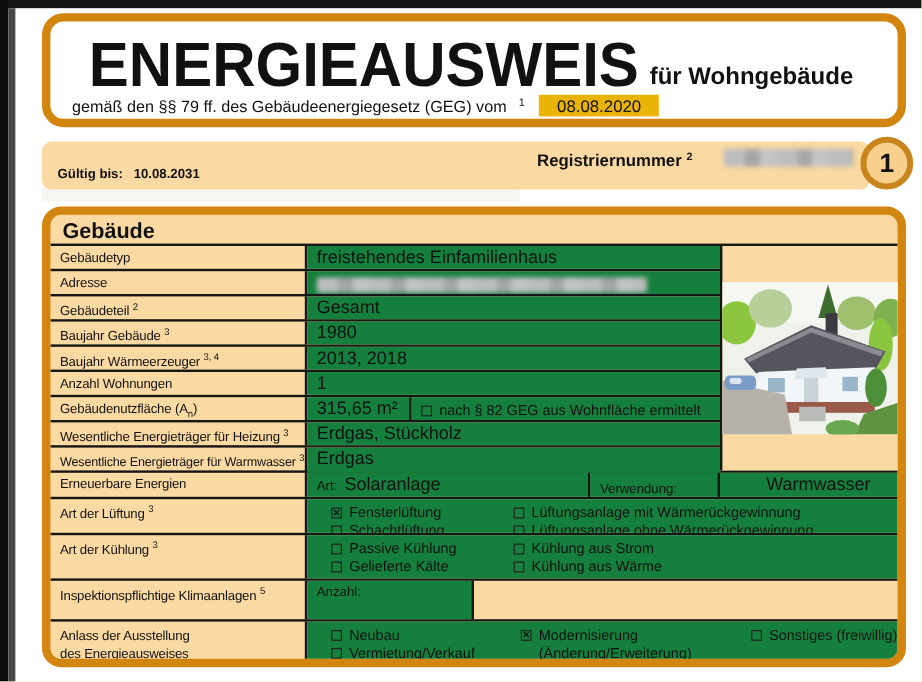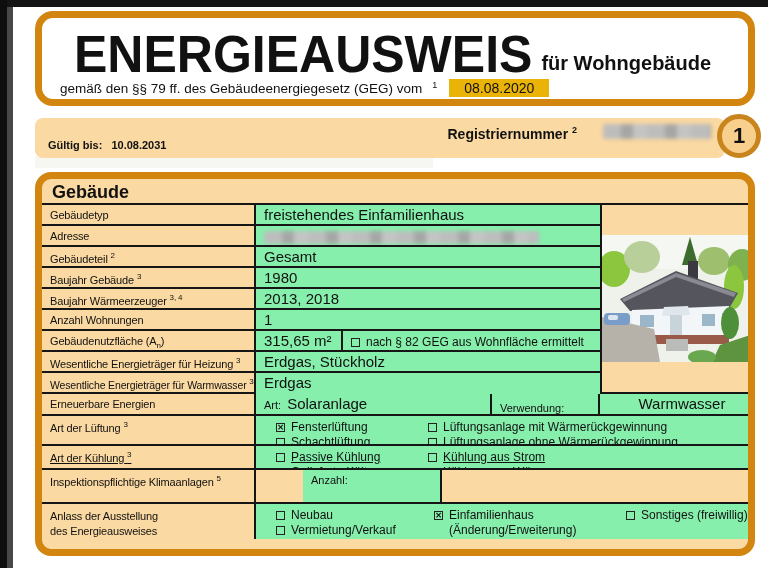--- a/index.html
+++ b/index.html
@@ -55,21 +55,21 @@
   .section-title{height:26px;box-sizing:border-box;border-bottom:2px solid #161616;
     font-size:18px;font-weight:bold;padding:3px 10px 0 10px;}
   .trow{display:flex;box-sizing:border-box;border-bottom:2px solid #161616;}
   .trow:last-child{border-bottom:none;}
   .lbl{
     width:214px;box-sizing:border-box;border-right:2px solid #161616;flex:0 0 214px;
     font-size:11px;letter-spacing:-0.15px;padding:4px 4px 0 8px;white-space:nowrap;overflow:visible;
   }
   .lbl sup{font-size:8px;}
   .lbl sub{font-size:8px;}
-  .val{background:#86efac;box-sizing:border-box;font-size:15px;padding:1px 8px;overflow:hidden;}
+  .val{background:#15803d;box-sizing:border-box;font-size:15px;padding:1px 8px;overflow:hidden;}
   .val.grow{flex:1 1 auto;}
   .r19-left{width:558px;flex:0 0 558px;}
   .r19-left .trow{height:21px;}
   .r19-left .trow:last-child{border-bottom:none;}
   .r19-right{
     width:148px;flex:0 0 148px;box-sizing:border-box;border-left:2px solid #161616;
     position:relative;background:#fbd9a2;
   }
   .photo{position:absolute;left:0;top:30px;width:148px;height:127px;}
   .rows-1-9{display:flex;box-sizing:border-box;border-bottom:2px solid #161616;height:189px;}
@@ -227,46 +227,46 @@
       <div class="val grow">
         <div class="optgrid two">
           <div class="opt"><span class="cb">✕</span><span>Fensterlüftung</span></div>
           <div class="opt"><span class="cb"></span><span>Lüftungsanlage mit Wärmerückgewinnung</span></div>
           <div class="opt"><span class="cb"></span><span>Schachtlüftung</span></div>
           <div class="opt"><span class="cb"></span><span>Lüftungsanlage ohne Wärmerückgewinnung</span></div>
         </div>
       </div>
     </div>
 
-    <div class="trow" style="height:24px;text-decoration:underline;">
+    <div class="trow" style="height:38px;">
       <div class="lbl"><span>Art der Kühlung</span> <sup>3</sup></div>
       <div class="val grow">
         <div class="optgrid two">
           <div class="opt"><span class="cb"></span><span>Passive Kühlung</span></div>
           <div class="opt"><span class="cb"></span><span>Kühlung aus Strom</span></div>
           <div class="opt"><span class="cb"></span><span>Gelieferte Kälte</span></div>
           <div class="opt"><span class="cb"></span><span>Kühlung aus Wärme</span></div>
         </div>
       </div>
     </div>
 
-    <div class="trow" style="height:34px;gap:47px;">
+    <div class="trow" style="height:34px;">
       <div class="lbl"><span>Inspektionspflichtige Klimaanlagen</span> <sup>5</sup></div>
       <div class="val cell-split small-lab" style="width:139px;flex:0 0 139px;padding-top:4px;">Anzahl:</div>
     </div>
 
     <div class="trow" style="height:35px;">
       <div class="lbl lbl2">
         <div>Anlass der Ausstellung</div>
         <div>des Energieausweises</div>
       </div>
       <div class="val grow">
         <div class="optgrid three">
           <div class="opt"><span class="cb"></span><span>Neubau</span></div>
-          <div class="opt"><span class="cb">✕</span><span>Einfamilienhaus</span></div>
+          <div class="opt"><span class="cb">✕</span><span>Modernisierung</span></div>
           <div class="opt"><span class="cb"></span><span>Sonstiges (freiwillig)</span></div>
           <div class="opt"><span class="cb"></span><span>Vermietung/Verkauf</span></div>
           <div class="opt"><span class="cb-spacer"></span><span>(Änderung/Erweiterung)</span></div>
           <div class="opt"></div>
         </div>
       </div>
     </div>
 
   </div>
 </div>

